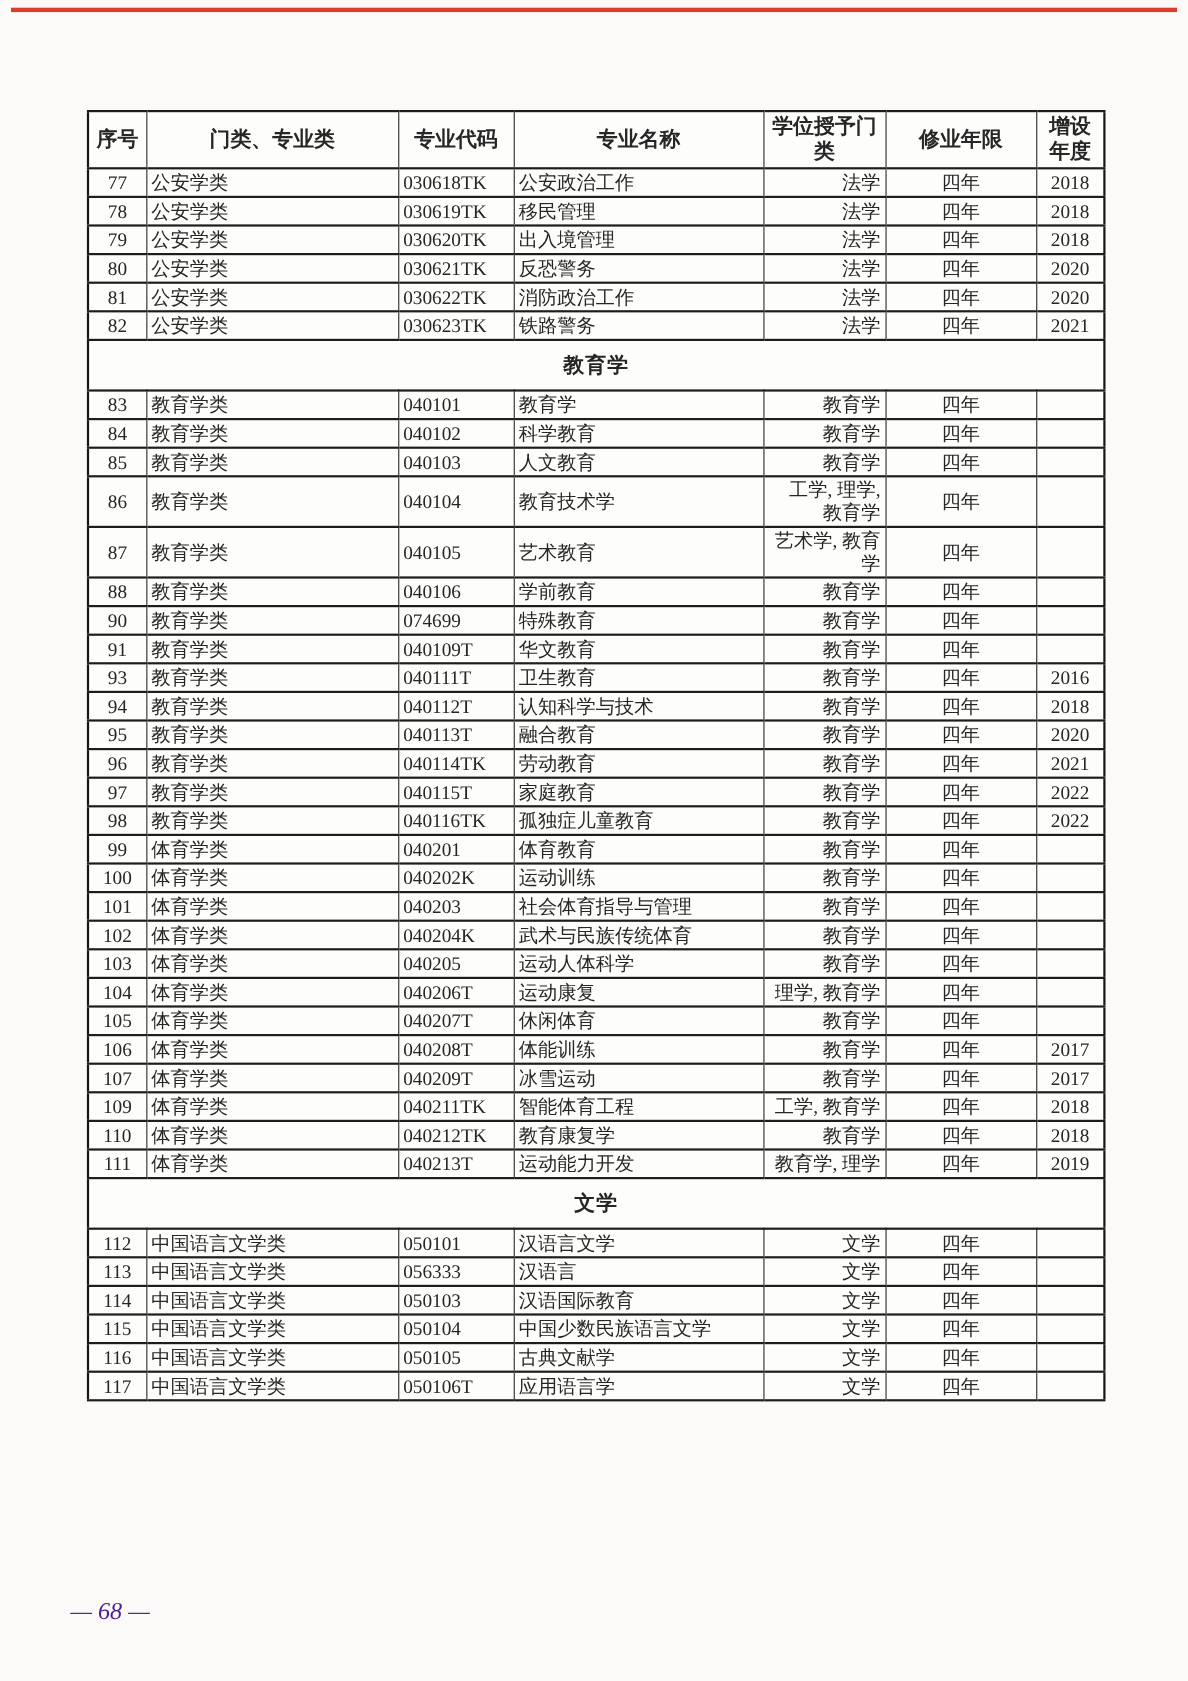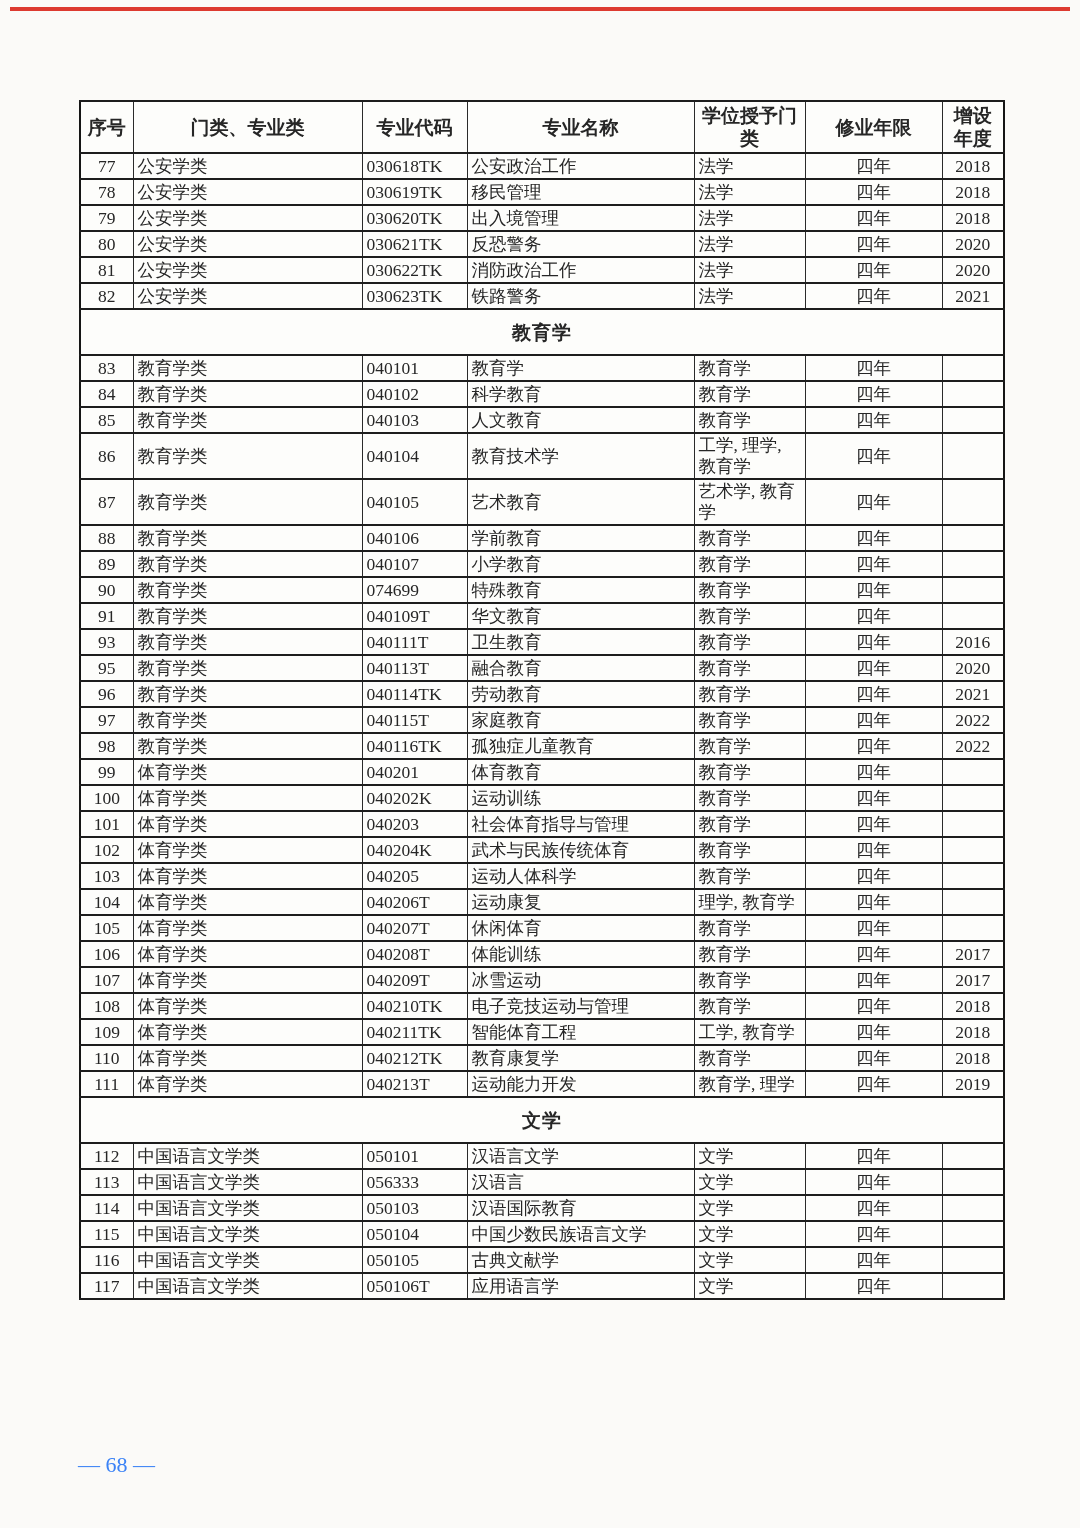--- a/index.html
+++ b/index.html
@@ -51,33 +51,34 @@
   table.majors tbody tr.section { height: 46px; }
   table.majors tbody tr.section td {
     text-align: center;
     font-weight: bold;
     font-size: 19px;
     letter-spacing: 1px;
   }
   td.c { text-align: center; }
   td.l { text-align: left; }
   td.degree {
-    text-align: left;
+    text-align: right;
     font-size: 18px;
     line-height: 22px;
     padding: 1px 6px;
     word-break: break-all;
   }
   td.year { font-size: 17px; margin-left: 44px; }
 
   .page-number {
     position: absolute;
-    top: 1452px; left: 78px;
+    top: 1452px; left: 64px;
     font-size: 22px;
-    color: #3b82f6;
+    color: #4c1d95;
+    font-style: italic;
   }
 </style>
 </head>
 <body style="background: rgb(251, 250, 248); color: rgb(38, 38, 38);">
 
 <div class="page">
   <div class="top-rule" style="background: rgb(221, 58, 48);"></div>
 
   <table class="majors">
     <colgroup>
@@ -206,29 +207,20 @@
         <tr>
           <td class="c">88</td>
           <td class="l">教育学类</td>
           <td class="l">040106</td>
           <td class="l">学前教育</td>
           <td class="degree">教育学</td>
           <td class="c">四年</td>
           <td class="c year"></td>
         </tr>
         <tr>
-          <td class="c">89</td>
-          <td class="l">教育学类</td>
-          <td class="l">040107</td>
-          <td class="l">小学教育</td>
-          <td class="degree">教育学</td>
-          <td class="c">四年</td>
-          <td class="c year"></td>
-        </tr>
-        <tr>
           <td class="c">90</td>
           <td class="l">教育学类</td>
           <td class="l">074699</td>
           <td class="l">特殊教育</td>
           <td class="degree">教育学</td>
           <td class="c">四年</td>
           <td class="c year"></td>
         </tr>
         <tr>
           <td class="c">91</td>
@@ -240,20 +232,29 @@
           <td class="c year"></td>
         </tr>
         <tr>
           <td class="c">93</td>
           <td class="l">教育学类</td>
           <td class="l">040111T</td>
           <td class="l">卫生教育</td>
           <td class="degree">教育学</td>
           <td class="c">四年</td>
           <td class="c year">2016</td>
+        </tr>
+        <tr>
+          <td class="c">94</td>
+          <td class="l">教育学类</td>
+          <td class="l">040112T</td>
+          <td class="l">认知科学与技术</td>
+          <td class="degree">教育学</td>
+          <td class="c">四年</td>
+          <td class="c year">2018</td>
         </tr>
         <tr>
           <td class="c">95</td>
           <td class="l">教育学类</td>
           <td class="l">040113T</td>
           <td class="l">融合教育</td>
           <td class="degree">教育学</td>
           <td class="c">四年</td>
           <td class="c year">2020</td>
         </tr>
@@ -359,29 +360,20 @@
         <tr>
           <td class="c">107</td>
           <td class="l">体育学类</td>
           <td class="l">040209T</td>
           <td class="l">冰雪运动</td>
           <td class="degree">教育学</td>
           <td class="c">四年</td>
           <td class="c year">2017</td>
         </tr>
         <tr>
-          <td class="c">108</td>
-          <td class="l">体育学类</td>
-          <td class="l">040210TK</td>
-          <td class="l">电子竞技运动与管理</td>
-          <td class="degree">教育学</td>
-          <td class="c">四年</td>
-          <td class="c year">2018</td>
-        </tr>
-        <tr>
           <td class="c">109</td>
           <td class="l">体育学类</td>
           <td class="l">040211TK</td>
           <td class="l">智能体育工程</td>
           <td class="degree">工学, 教育学</td>
           <td class="c">四年</td>
           <td class="c year">2018</td>
         </tr>
         <tr>
           <td class="c">110</td>

